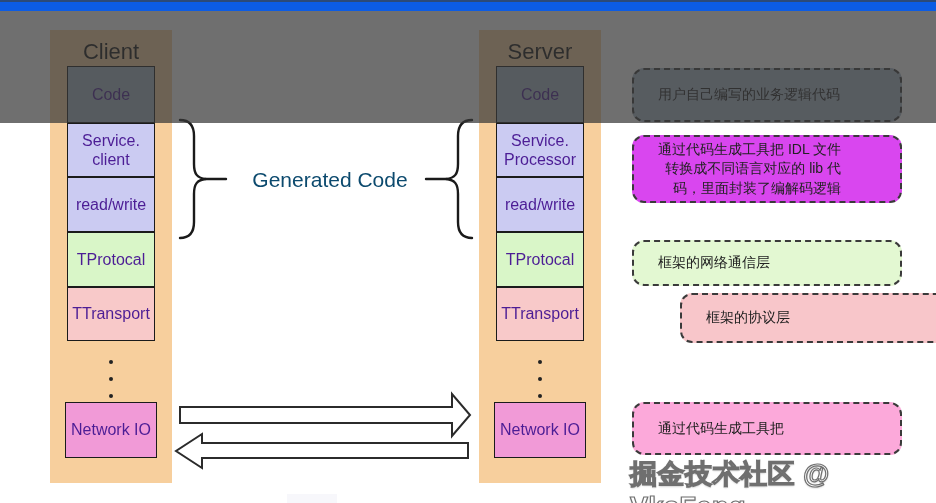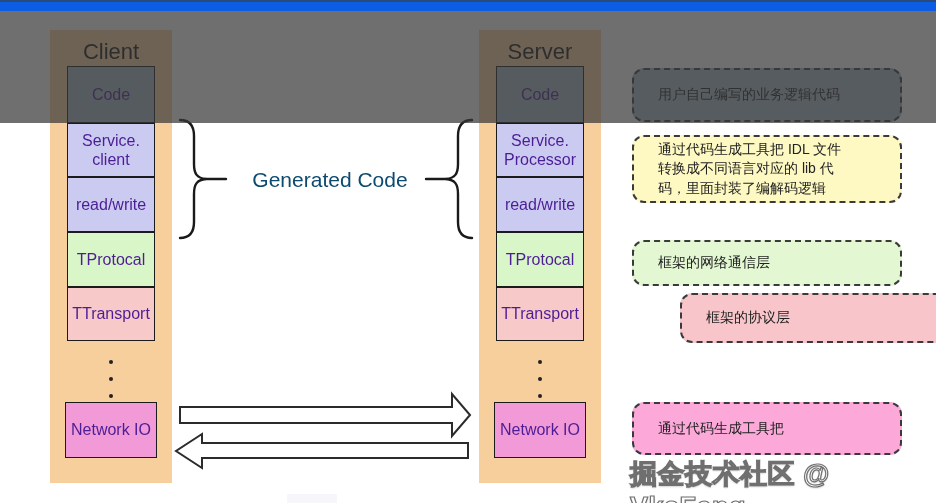--- a/index.html
+++ b/index.html
@@ -35,21 +35,21 @@
   .braces-svg { position:absolute; left:172px; top:116px; z-index:3; }
   .gen-label { position:absolute; left:225px; top:168px; width:210px; text-align:center;
                font-size:21px; color:#0c4a6e; z-index:3; }
 
   .arrows-svg { position:absolute; left:172px; top:390px; z-index:3; }
 
   .ann { position:absolute; left:632px; width:270px; border:2px dashed #3a3a3a;
          border-radius:12px; display:flex; align-items:center; padding-left:24px;
          font-size:14px; color:#222; white-space:pre-line; line-height:1.4; z-index:2; }
   .a1 { top:68px;  height:54px; background:#a9b9ca; }
-  .a2 { top:135px; height:68px; background:#fef9c3; }
+  .a2 { top:135px; height:68px; background:#d946ef;text-align:right; }
   .a3 { top:240px; height:46px; background:#e3f8d2; }
   .a4 { top:293px; height:50px; background:#f8c6ca;margin-left:48px; }
   .a5 { top:402px; height:53px; background:#fca9da; }
 
   .watermark { position:absolute; left:630px; top:456px; width:302px; z-index:20;
                font-size:27px; font-weight:bold; color:#ffffff; letter-spacing:0.5px;
                -webkit-text-stroke:1.2px #6f6f6f;
                text-shadow:0 1px 2px rgba(0,0,0,0.25); }
 
   .stub { position:absolute; left:287px; top:494px; width:50px; height:9px;

